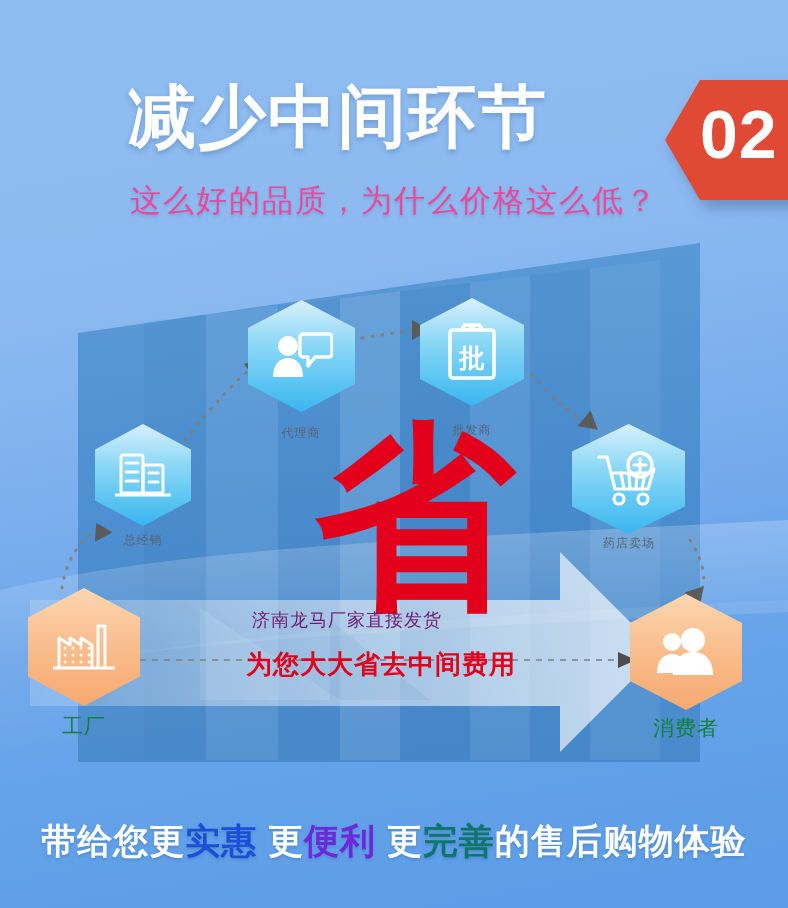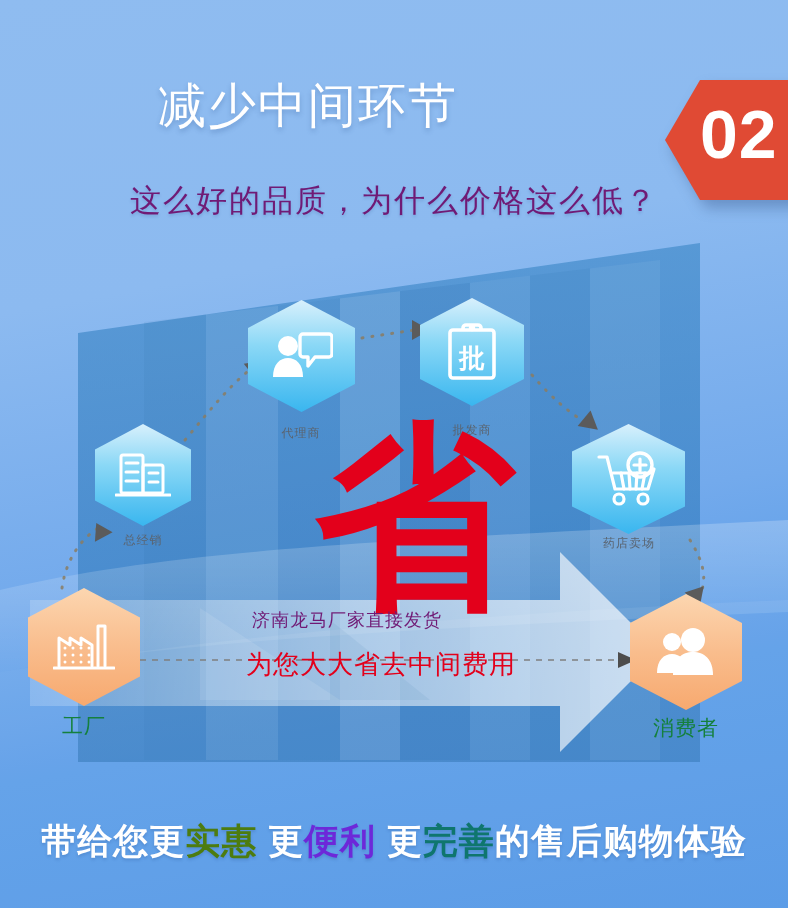--- a/index.html
+++ b/index.html
@@ -14,29 +14,28 @@
   #stage { position:absolute; inset:0; overflow:hidden; }
 
   
   .bg-svg { position:absolute; inset:0; width:788px; height:908px; }
 
   
   .header { position:absolute; left:0; top:0; width:788px; height:250px; }
 
   .title {
     position:absolute; left:128px; top:82px;
-    font-size:48px; font-weight:normal; color:#ffffff;
+    font-size:68px; font-weight:bold; color:#ffffff;
     letter-spacing:2px; line-height:1;
     text-shadow:0 3px 5px rgba(40,80,140,.28);
     white-space:nowrap;
-    margin-left:30px;
   }
   .subtitle {
     position:absolute; left:130px; top:182px;
-    font-size:31px; color:#701a75; letter-spacing:2px;
+    font-size:31px; color:#ec4899; letter-spacing:2px;
     white-space:nowrap; line-height:1.2;
     text-shadow:0 2px 3px rgba(40,80,140,.20);
   }
   .badge-wrap { position:absolute; left:665px; top:75px; width:140px; height:130px;
                 filter:drop-shadow(6px 8px 7px rgba(40,70,120,.35)); }
   .badge-num {
     position:absolute; left:700px; top:100px;
     font-size:68px; font-weight:bold; color:#fff; line-height:1;
     letter-spacing:1px;
   }
@@ -66,21 +65,21 @@
     font-family:"DejaVu Sans","Liberation Sans",sans-serif;
   }
 
   
   .mid-line1 {
     position:absolute; left:252px; top:608px;
     font-size:18px; color:#701a75; letter-spacing:1px; white-space:nowrap;
   }
   .mid-line2 {
     position:absolute; left:246px; top:647px;
-    font-size:26px; font-weight:normal; color:#e3001b;
+    font-size:26px; font-weight:bold; color:#e3001b;
     letter-spacing:1px; white-space:nowrap;
   }
 
   
   .tagline {
     position:absolute; left:0; top:818px; width:788px;
     text-align:center; font-size:35px; font-weight:bold;
     color:#ffffff; letter-spacing:1px; white-space:nowrap;
     text-shadow:0 2px 3px rgba(30,70,130,.22);
   }
@@ -269,15 +268,15 @@
       </g>
     </svg>
   </div>
   <div class="node-label big" style="left:626px; top:714px; width:120px;">消费者</div>
 
   <div class="save-char">省</div>
 
   <div class="mid-line1">济南龙马厂家直接发货</div>
   <div class="mid-line2">为您大大省去中间费用</div>
 
-  <div class="tagline"><span>带给您更</span><span class="hi" style="color: #4d7c0f; margin-top: 31px;">实惠</span><span> 更</span><span class="hi" style="color: #6d28d9;">便利</span><span> 更</span><span class="hi" style="color: #0f766e;">完善</span><span>的售后购物体验</span></div>
+  <div class="tagline"><span>带给您更</span><span class="hi" style="color: #1d4ed8; margin-top: 31px;">实惠</span><span> 更</span><span class="hi" style="color: #6d28d9;">便利</span><span> 更</span><span class="hi" style="color: #0f766e;">完善</span><span>的售后购物体验</span></div>
 
 </div>
 
 </body></html>

